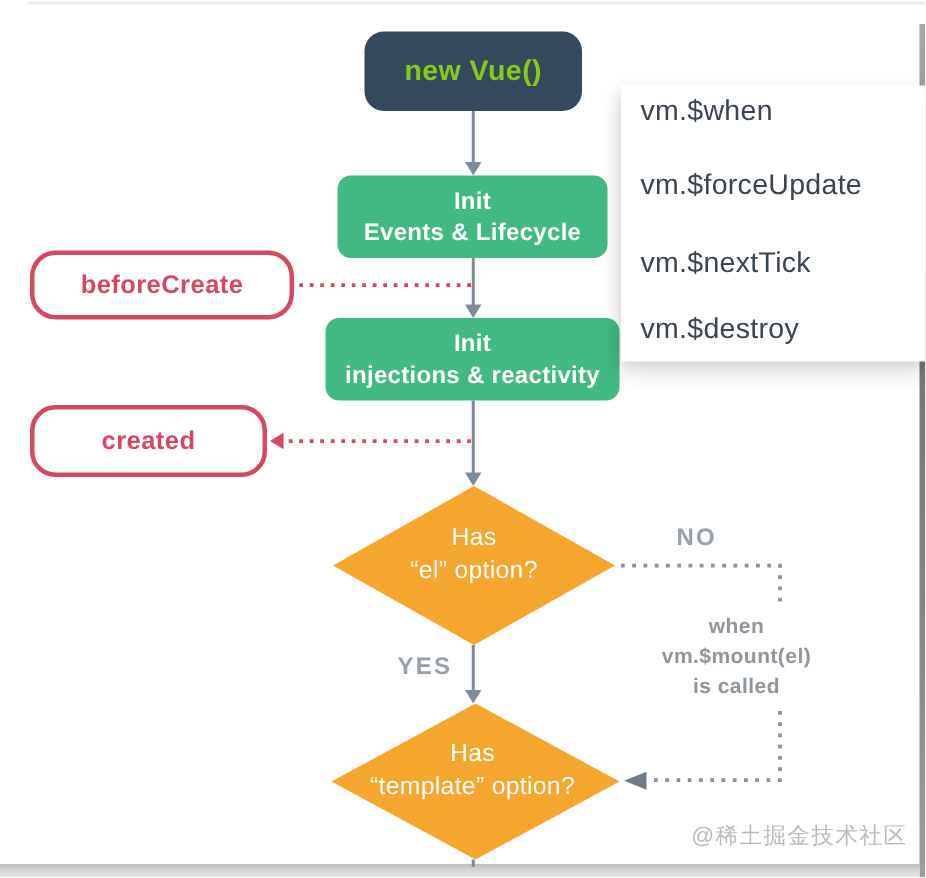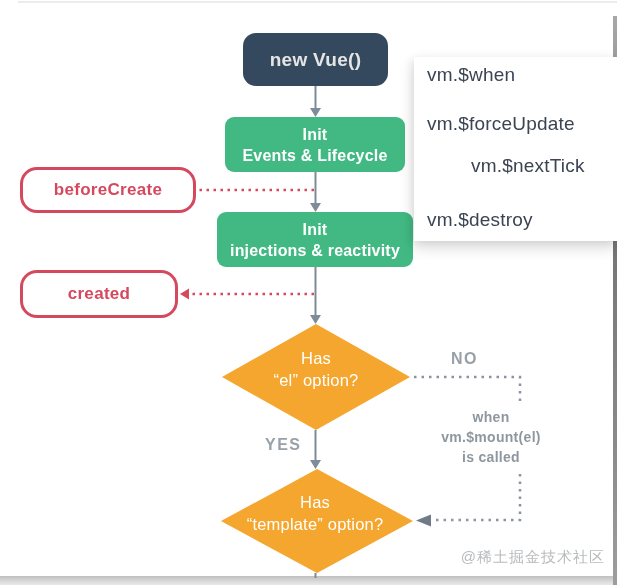--- a/index.html
+++ b/index.html
@@ -13,21 +13,21 @@
   .right-edge{position:absolute;right:0;top:16px;bottom:0;width:4px;
     background:linear-gradient(180deg,#a8a8a8,#737373 35%,#8a8a8a 75%,#9d9d9d);}
   .bottom-edge{position:absolute;left:0;right:4px;top:576px;height:9px;
     background:linear-gradient(180deg,#bfbfbf,#d8d8d8 55%,#e9e9e9);}
   
   #wires{position:absolute;left:0;top:0;z-index:1;}
   
   .node{position:absolute;z-index:2;display:flex;flex-direction:column;
         align-items:center;justify-content:center;text-align:center;box-sizing:border-box;}
   .navy{left:243px;top:21px;width:145px;height:53px;background:#35495e;border-radius:13px;
-        color:#e5e5e5;font-size:19px;font-weight:bold;letter-spacing:.3px;margin-top:12px;}
+        color:#84cc16;font-size:19px;font-weight:bold;letter-spacing:.3px;}
   .green{background:#42b983;border-radius:9px;color:#fff;font-size:16px;line-height:21px;letter-spacing:.2px;font-weight:bold;}
   .green1{left:225px;top:117px;width:180px;height:55px;}
   .green2{left:217px;top:212px;width:196px;height:55px;}
   .hook{background:#fff;border:3px solid #d5495e;border-radius:17px;color:#d5495e;
         font-size:17px;font-weight:bold;letter-spacing:.3px;}
   .hook1{left:20px;top:167px;width:176px;height:46px;}
   .hook2{left:20px;top:270px;width:158px;height:48px;}
   .diamond-label{position:absolute;z-index:2;color:#fff;font-size:16.5px;line-height:22px;
         text-align:center;letter-spacing:.2px;}
   .dlabel1{left:226px;top:347px;width:180px;}
@@ -36,21 +36,21 @@
   .branch{position:absolute;z-index:2;font-weight:bold;color:#98a1a8;font-size:16px;letter-spacing:1.5px;}
   .no-label{left:451px;top:350px;}
   .yes-label{left:265px;top:436px;}
   .when-note{position:absolute;z-index:2;left:420px;top:407px;width:142px;text-align:center;
         font-weight:bold;color:#8e979f;font-size:14px;line-height:20px;letter-spacing:.3px;}
   
   .panel{position:absolute;z-index:5;left:414px;top:57px;width:203px;height:184px;background:#fff;
         box-shadow:0 6px 14px rgba(0,0,0,.16),-3px 2px 8px rgba(0,0,0,.05);}
   .panel-item{position:absolute;left:13px;height:26px;display:flex;align-items:center;
         color:#3b4452;font-size:19px;letter-spacing:.2px;white-space:nowrap;cursor:default;}
-  .pi1{top:5px;}  .pi2{top:54px;}  .pi3{top:96px;margin-left:44px;}  .pi4{top:150px;}
+  .pi1{top:5px;}  .pi2{top:54px;}  .pi3{top:106px;}  .pi4{top:150px;}
   
   .watermark{position:absolute;z-index:4;right:12px;top:548px;color:#b8bbbd;font-size:15px;letter-spacing:1px;}
 </style>
 </head>
 <body>
 
 <div id="stage">
 
   <svg id="wires" width="617" height="585" viewBox="0 0 617 585">
 

